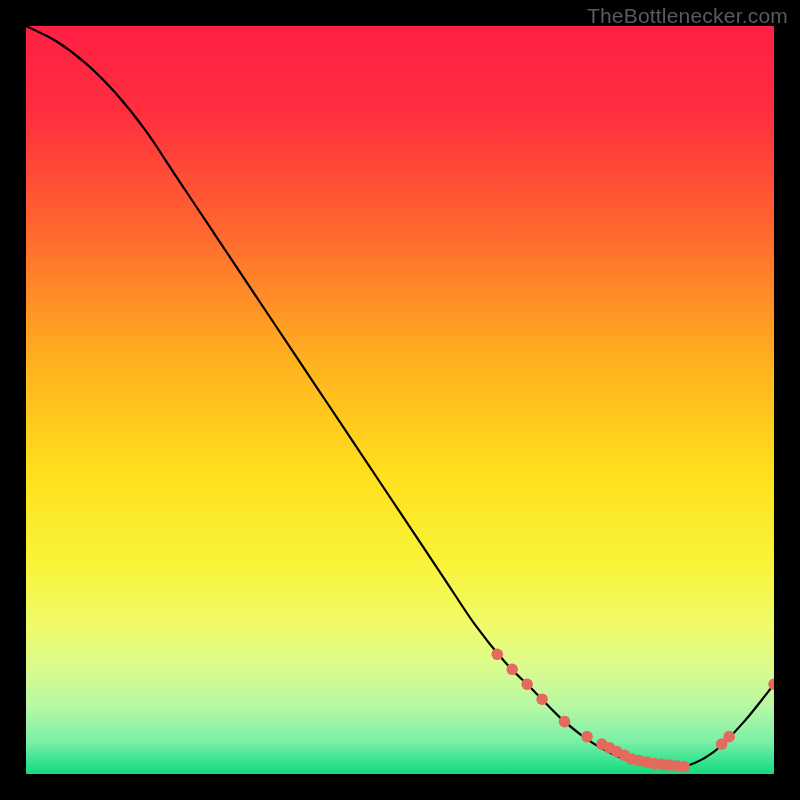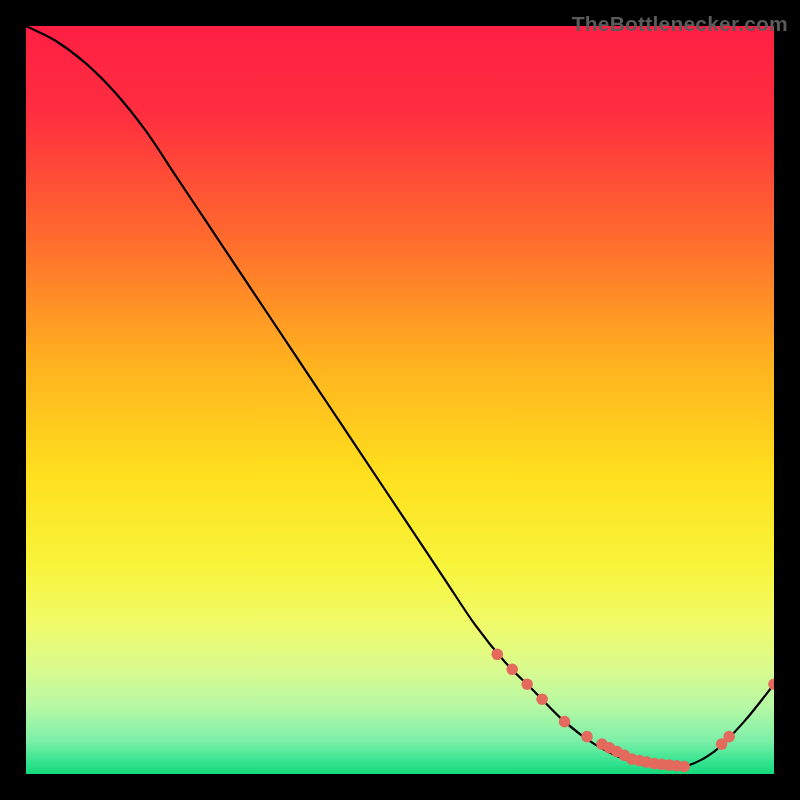--- a/index.html
+++ b/index.html
@@ -29,22 +29,21 @@
     width: 748px;
     height: 748px;
   }
   .watermark {
     position: absolute;
     top: 4px;
     right: 12px;
     color: #5b5b5b;
     font-size: 21px;
     letter-spacing: 0.2px;
-    font-weight: 700;
-    margin-top: 8px;
+    font-weight: 400;
   }
 </style>
 </head>
 <body>
 
 <div class="stage">
 
   <div class="plot">
     <svg viewBox="0 0 748 748" xmlns="http://www.w3.org/2000/svg">
       <defs>

